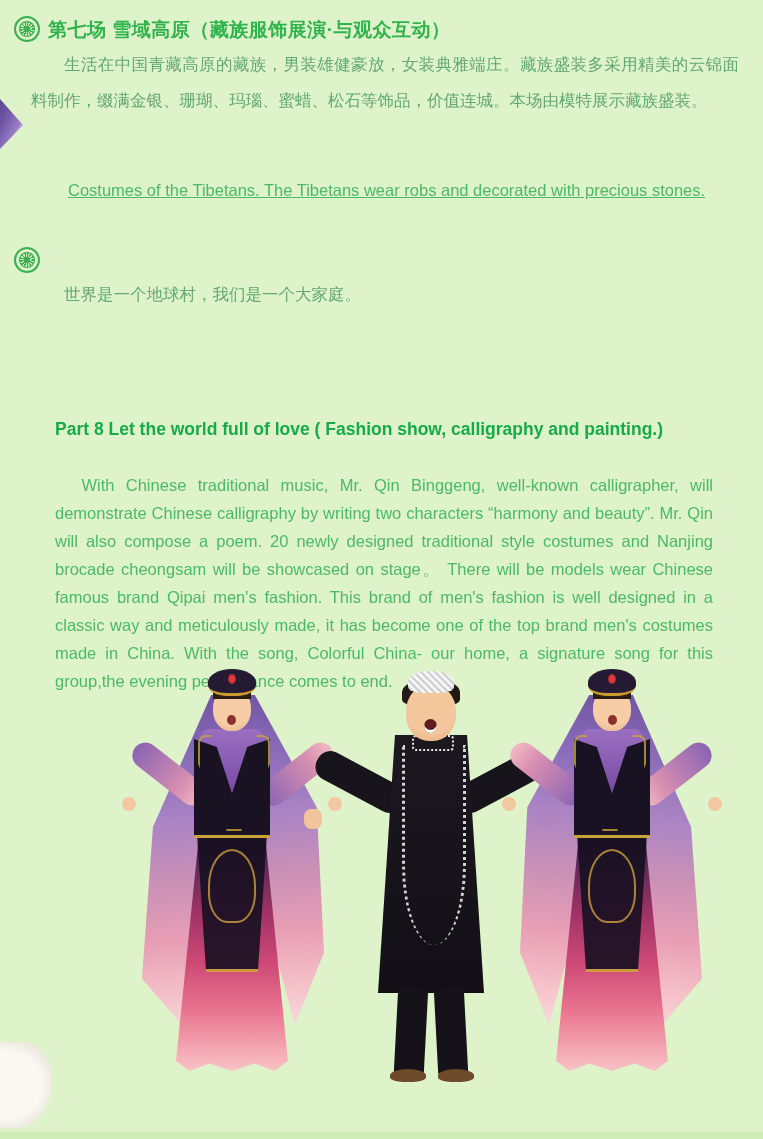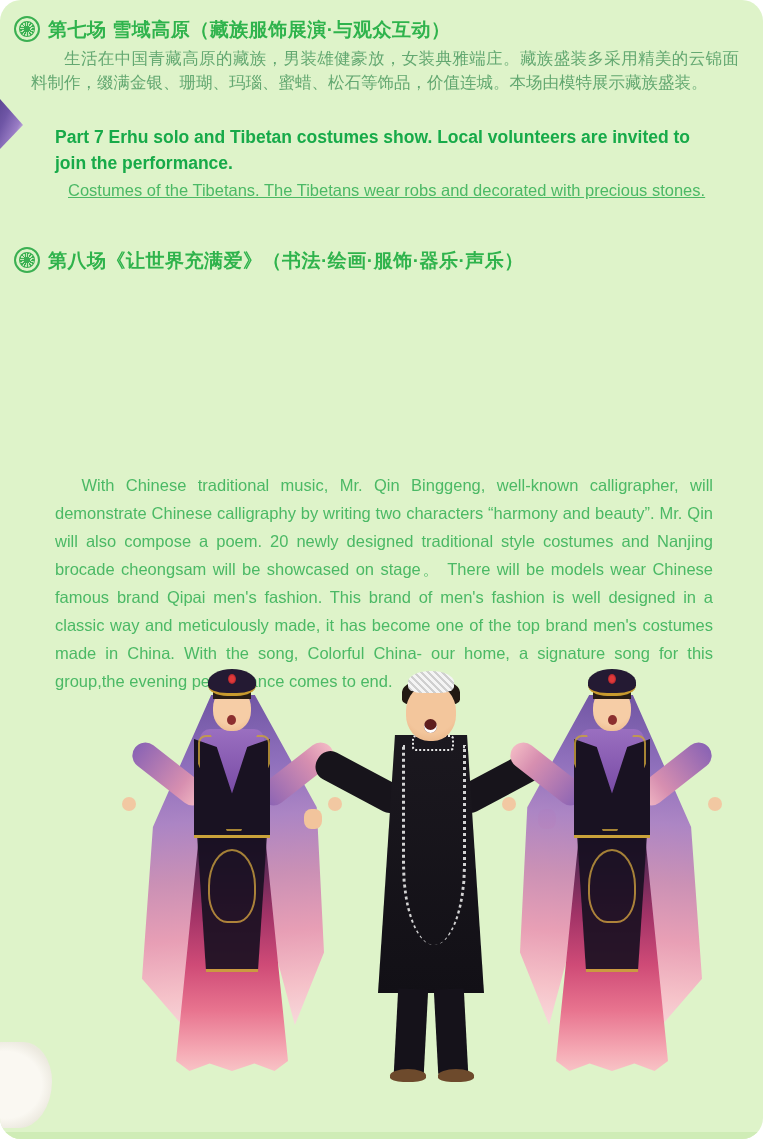--- a/index.html
+++ b/index.html
@@ -1,22 +1,22 @@
 <!DOCTYPE html>
 <html><head>
 <meta charset="utf-8">
 <style>
   html,body{margin:0;padding:0;}
   body{font-family:"Liberation Sans","DejaVu Sans",sans-serif;}
-  .page{position:relative;width:763px;height:1139px;overflow:hidden;background:#def3c9;border-radius:21px;}
+  .page{position:relative;width:763px;height:1139px;overflow:hidden;background:#def3c9;}
 
   
   .abs{position:absolute;}
   .h-zh{font-weight:bold;font-size:19px;letter-spacing:.5px;color:#2fb34c;white-space:nowrap;}
-  .p-zh{font-size:16.5px;line-height:24px;text-align:justify;text-indent:2em;color:#63a871;}
+  .p-zh{font-size:16.5px;line-height:36px;text-align:justify;text-indent:2em;color:#63a871;}
   .h-en{font-weight:bold;font-size:17.5px;line-height:26px;color:#17aa49;text-align:left;}
   .p-en{font-size:16.5px;line-height:28px;color:#4bb965;}
   .p-en.just{text-align:justify;text-indent:1.6em;}
 
   
   .seal{width:26px;height:26px;border-radius:50%;border:2px solid #3bb052;box-sizing:border-box;
         background:
           radial-gradient(circle at 50% 50%, #3bb052 0 3px, transparent 3.5px),
           repeating-conic-gradient(#3bb052 0 14deg, rgba(59,176,82,.15) 14deg 28deg);
         box-shadow:inset 0 0 0 3px #def3c9, inset 0 0 0 4px #3bb052;}
@@ -94,26 +94,26 @@
 <body>
 
 <div class="page">
 
   <span class="abs seal" style="left:14px;top:16px;"></span>
   <div class="abs h-zh" style="left:48px;top:17px;">第七场 雪域高原（藏族服饰展演·与观众互动）</div>
   <div class="abs p-zh" style="left:31px;top:46px;width:708px;">生活在中国青藏高原的藏族，男装雄健豪放，女装典雅端庄。藏族盛装多采用精美的云锦面料制作，缀满金银、珊瑚、玛瑙、蜜蜡、松石等饰品，价值连城。本场由模特展示藏族盛装。</div>
 
   <div class="abs purple-wedge" style="left:0;top:99px;"></div>
 
-  <div class="abs h-en" style="left:55px;top:124px;width:652px;">Part 7  Erhu solo and Tibetan costumes show. Local volunteers are invited to join the performance.</div>
   <div class="abs p-en" style="left:68px;top:176px;width:645px;text-decoration:underline;">Costumes of the Tibetans. The Tibetans wear robs and decorated with precious stones.</div>
 
   <span class="abs seal" style="left:14px;top:247px;"></span>
-  <div class="abs h-zh" style="left:48px;top:248px;">第八场《让世界充满爱》（书法·绘画·服饰·器乐·声乐）</div>
+  <div class="abs p-zh" style="left:31px;top:276px;width:708px;">世界是一个地球村，我们是一个大家庭。</div>
 
+  <div class="abs h-en" style="left:55px;top:416px;width:660px;">Part 8  Let the world full of love ( Fashion show, calligraphy and painting.)</div>
   <div class="abs p-en just" style="left:55px;top:471px;width:658px;">With Chinese traditional music, Mr. Qin Binggeng, well-known calligrapher, will demonstrate Chinese calligraphy by writing two characters “harmony and beauty”. Mr. Qin will also compose a poem. 20 newly designed traditional style costumes and Nanjing brocade cheongsam will be showcased on stage。 There will be models wear Chinese famous brand Qipai  men's fashion. This brand of men's fashion is well designed in a classic way and meticulously made, it has become one of the top brand men's costumes made in China. With the song, Colorful China- our home, a signature song for this group,the evening performance comes to end.</div>
 
   <div class="abs photo">
 
     <div class="performer pf-left">
       <div class="veil"></div>
       <div class="sleeve sl-l"></div>
       <div class="sleeve sl-r"></div>
       <div class="hand hd-l"></div>
       <div class="hand hd-r"></div>

